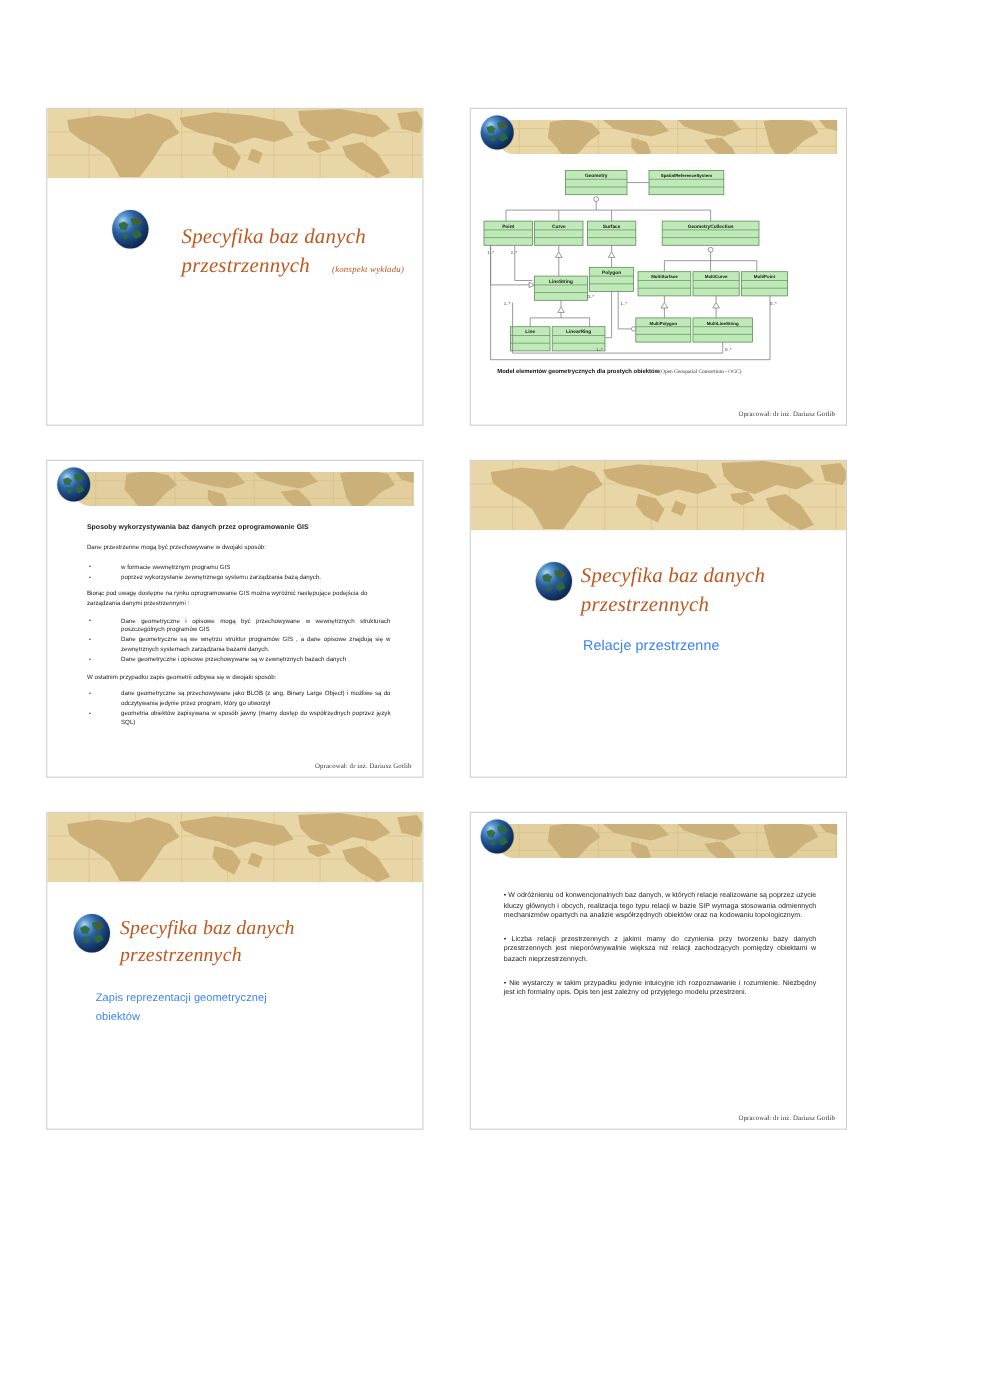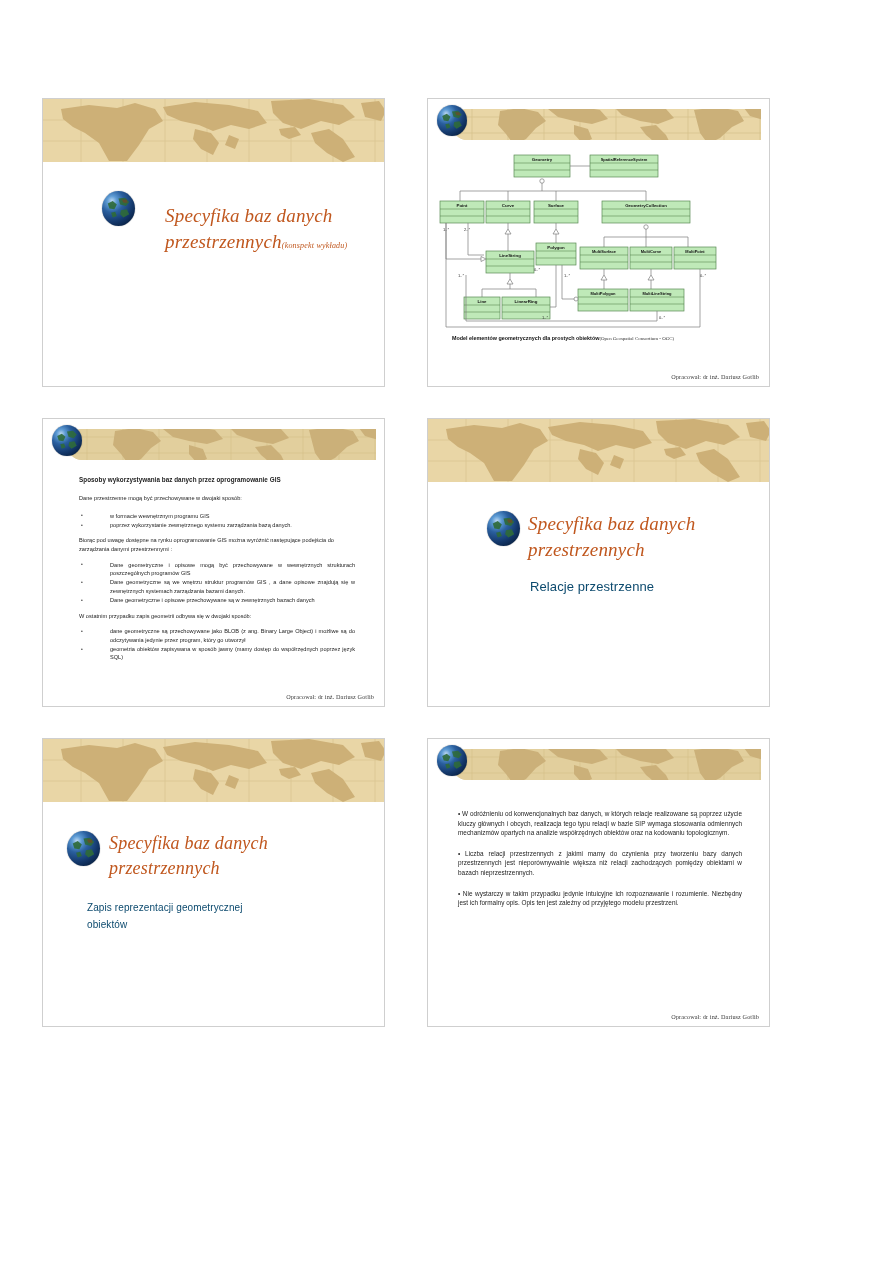--- a/index.html
+++ b/index.html
@@ -34,23 +34,23 @@
 
   
   .mapsvg{display:block;}
 
   .ocean{fill:#e9d6a6;}
   .land-p{fill:#cdb077;}
   .grid-l{stroke:#d9c593;stroke-width:.8;fill:none;}
 
   
   .title-ital{position:absolute;color:#c0571e;font-family:"Liberation Serif",serif;font-style:italic;font-weight:400;letter-spacing:.2px;}
-  .title-ital .sub{font-size:8px;font-style:italic;}
-
-  .subtitle-blk{position:absolute;color:#0c4a6e;font-family:"Liberation Sans",sans-serif;font-size:11.5px;line-height:15px;letter-spacing:.1px;}
+  .title-ital .sub{font-size:8px;font-style:italic;margin-left:20px;}
+
+  .subtitle-blk{position:absolute;color:#3b82f6;font-family:"Liberation Sans",sans-serif;font-size:11.5px;line-height:15px;letter-spacing:.1px;}
 
   .footer{position:absolute;right:10px;bottom:6px;font-family:"Liberation Serif",serif;font-size:6.2px;color:#3a3a3a;letter-spacing:.1px;}
 
   
   .txt3{position:absolute;left:36px;top:57px;width:276px;color:#1c1c1c;}
   .txt3 .h{font-size:6.3px;font-weight:bold;letter-spacing:.05px;margin-bottom:11px;}
   .txt3 .p{font-size:5.6px;line-height:8.6px;margin-bottom:7px;letter-spacing:.02px;}
   .txt3 ul{list-style:none;margin:0 0 7px 0;padding:0;}
   .txt3 li{position:relative;font-size:5.6px;line-height:8.4px;padding-left:31px;margin-bottom:1px;text-align:justify;}
   .txt3 li:before{content:"\2022";position:absolute;left:2px;top:-.5px;font-size:5px;color:#333;}

